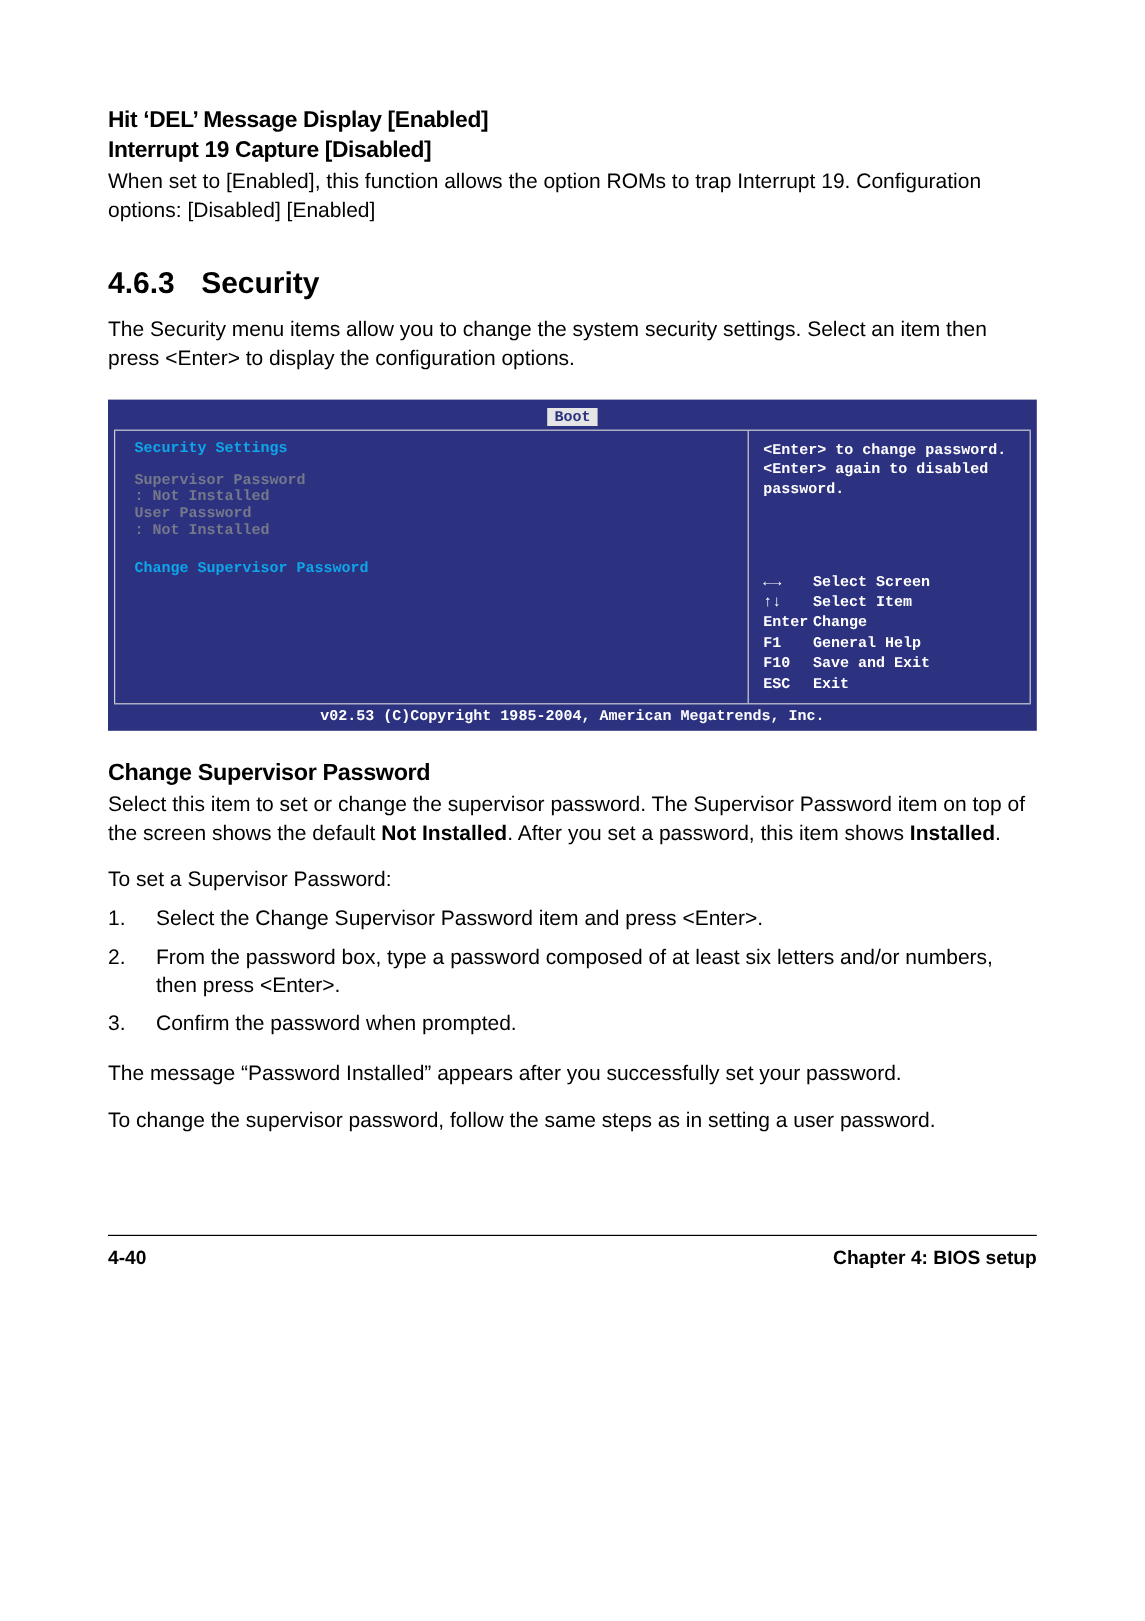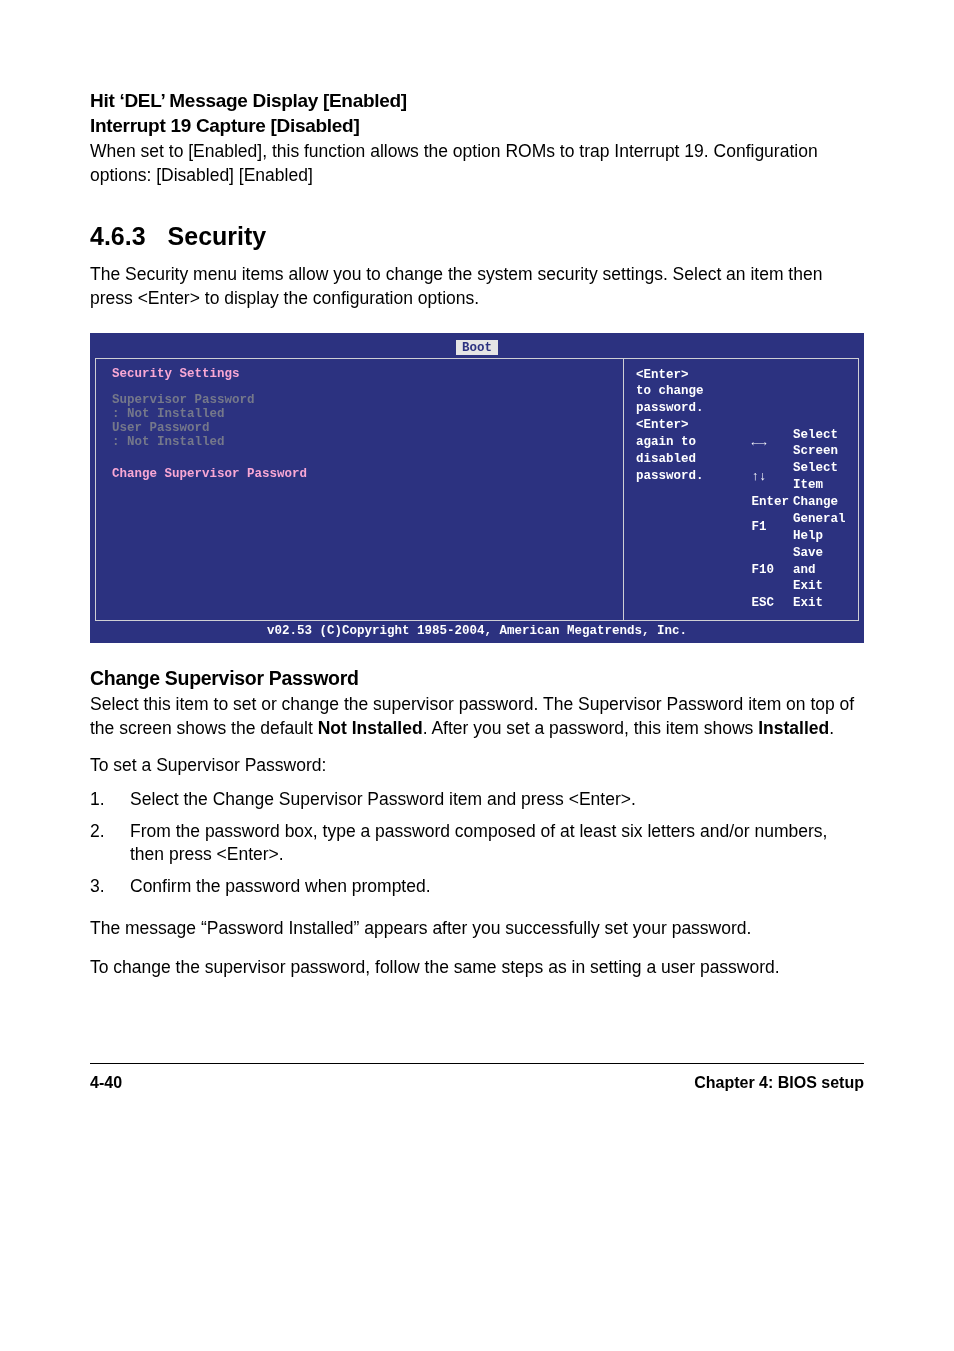--- a/index.html
+++ b/index.html
@@ -61,25 +61,24 @@
       border: 1px solid #cfcfd4;
       border-top: none; border-bottom: none;
       padding: 8px 16px;
     }
     .bios-right {
       width: 210px;
       border: 1px solid #cfcfd4;
       border-top:none; border-left:none; border-bottom:none;
       padding: 8px 12px;
       display: flex;
-      flex-direction: row;
+      flex-direction: column;
       justify-content: space-between;
-      gap: 48px;
-    }
-    .bios-left .white { color: #f9a8d4; }
+    }
+    .bios-left .white { color: #0ea5e9; }
     .bios-left .gray  { color: #75788a; }
     .bios-hint { color: #fff; line-height: 1.35; }
     .bios-keys { color: #fff; line-height: 1.35; margin-top: 60px; }
     .bios-keys table { border-collapse: collapse; }
     .bios-keys td { padding: 0 4px 0 0; font-family: "Courier New", monospace; font-size: 12.5px; font-weight: bold; color:#fff; }
     .bios-footer {
       text-align: center;
       padding: 3px 0 5px 0;
     }
     .pw-row { display:flex;flex-direction:column; }

